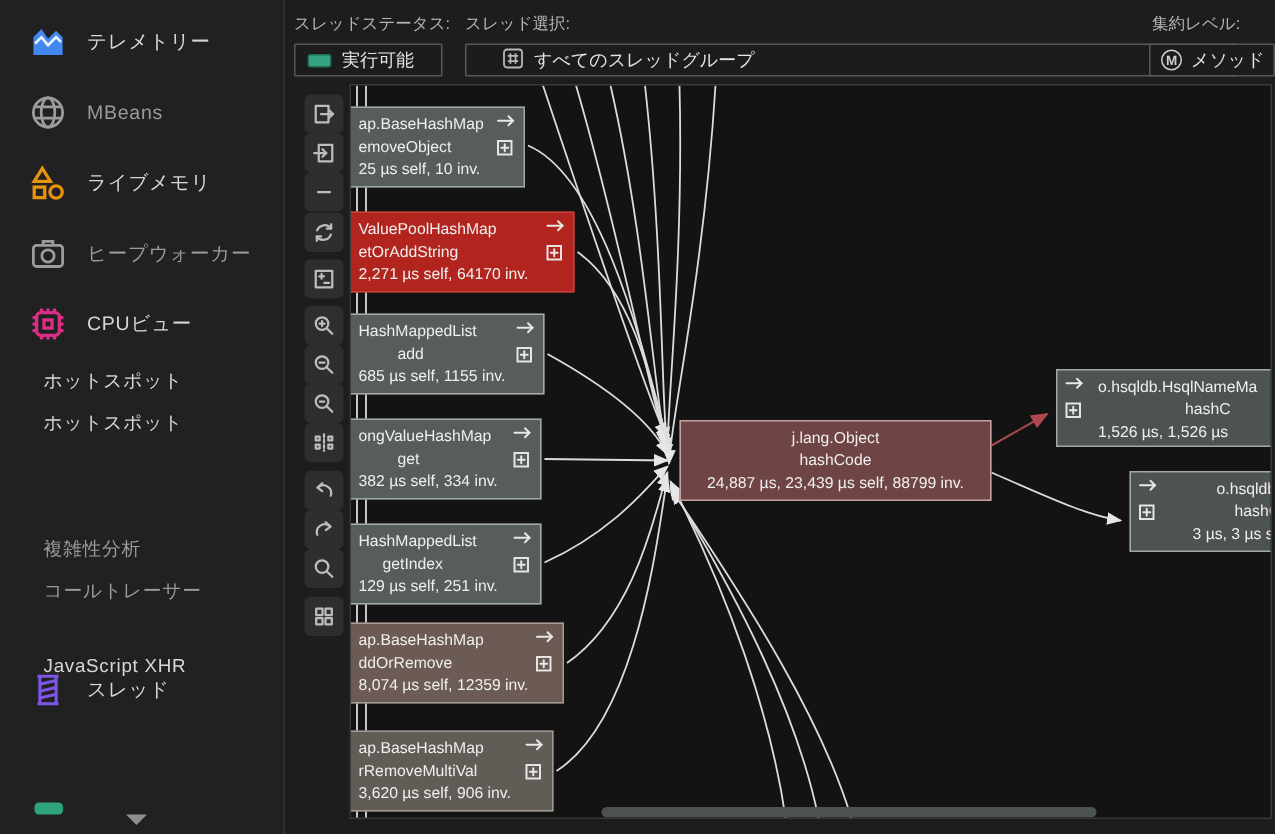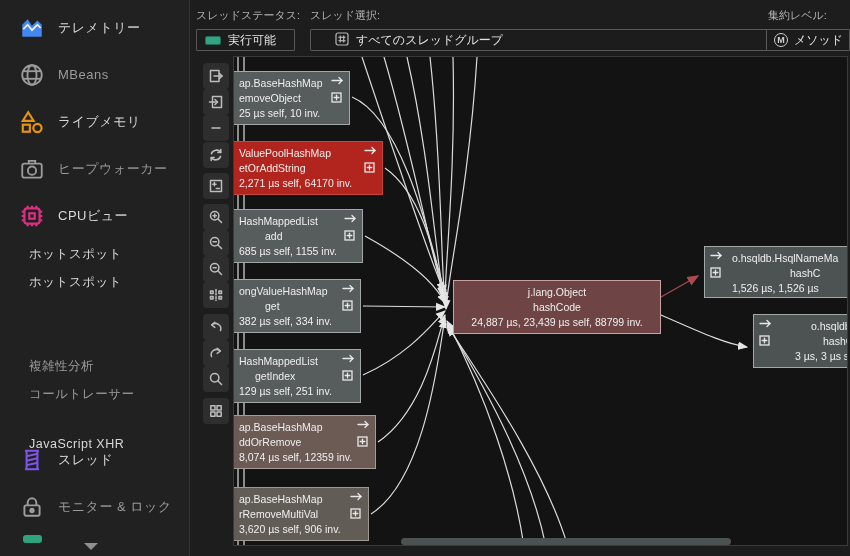--- a/index.html
+++ b/index.html
@@ -167,30 +167,20 @@
             <path d="M5.5 3.5 H18.5"></path>
             <path d="M5.5 20.5 H18.5"></path>
             <path d="M7 3.5 V20.5"></path>
             <path d="M17 3.5 V20.5"></path>
             <path d="M7 8.5 L17 6.2"></path>
             <path d="M7 12.7 L17 10.4"></path>
             <path d="M7 16.9 L17 14.6"></path>
           </svg>
       </span>
       <span class="slabel">スレッド</span>
-    </div>
-    <div class="srow" style="top:483px">
-      <span class="sicon">
-        <svg width="26" height="26" viewBox="0 0 24 24" fill="none" stroke="var(--gray-icon)" stroke-width="1.8">
-            <rect x="5" y="10.5" width="14" height="9.5" rx="1.5"></rect>
-            <path d="M8 10.5 V8 a4 4 0 0 1 8 0 V10.5"></path>
-            <circle cx="12" cy="15.3" r="1.6" fill="var(--gray-icon)"></circle>
-          </svg>
-      </span>
-      <span class="slabel dim">モニター &amp; ロック</span>
     </div>
     <div id="partial-icon"></div>
     <div id="scroll-down"></div>
   </nav>
 
   <span class="tlabel" style="left:196px">スレッドステータス:</span>
   <span class="tlabel" style="left:310px">スレッド選択:</span>
   <span class="tlabel" style="left:768px">集約レベル:</span>
 
   <div class="control" id="runnable-btn">

